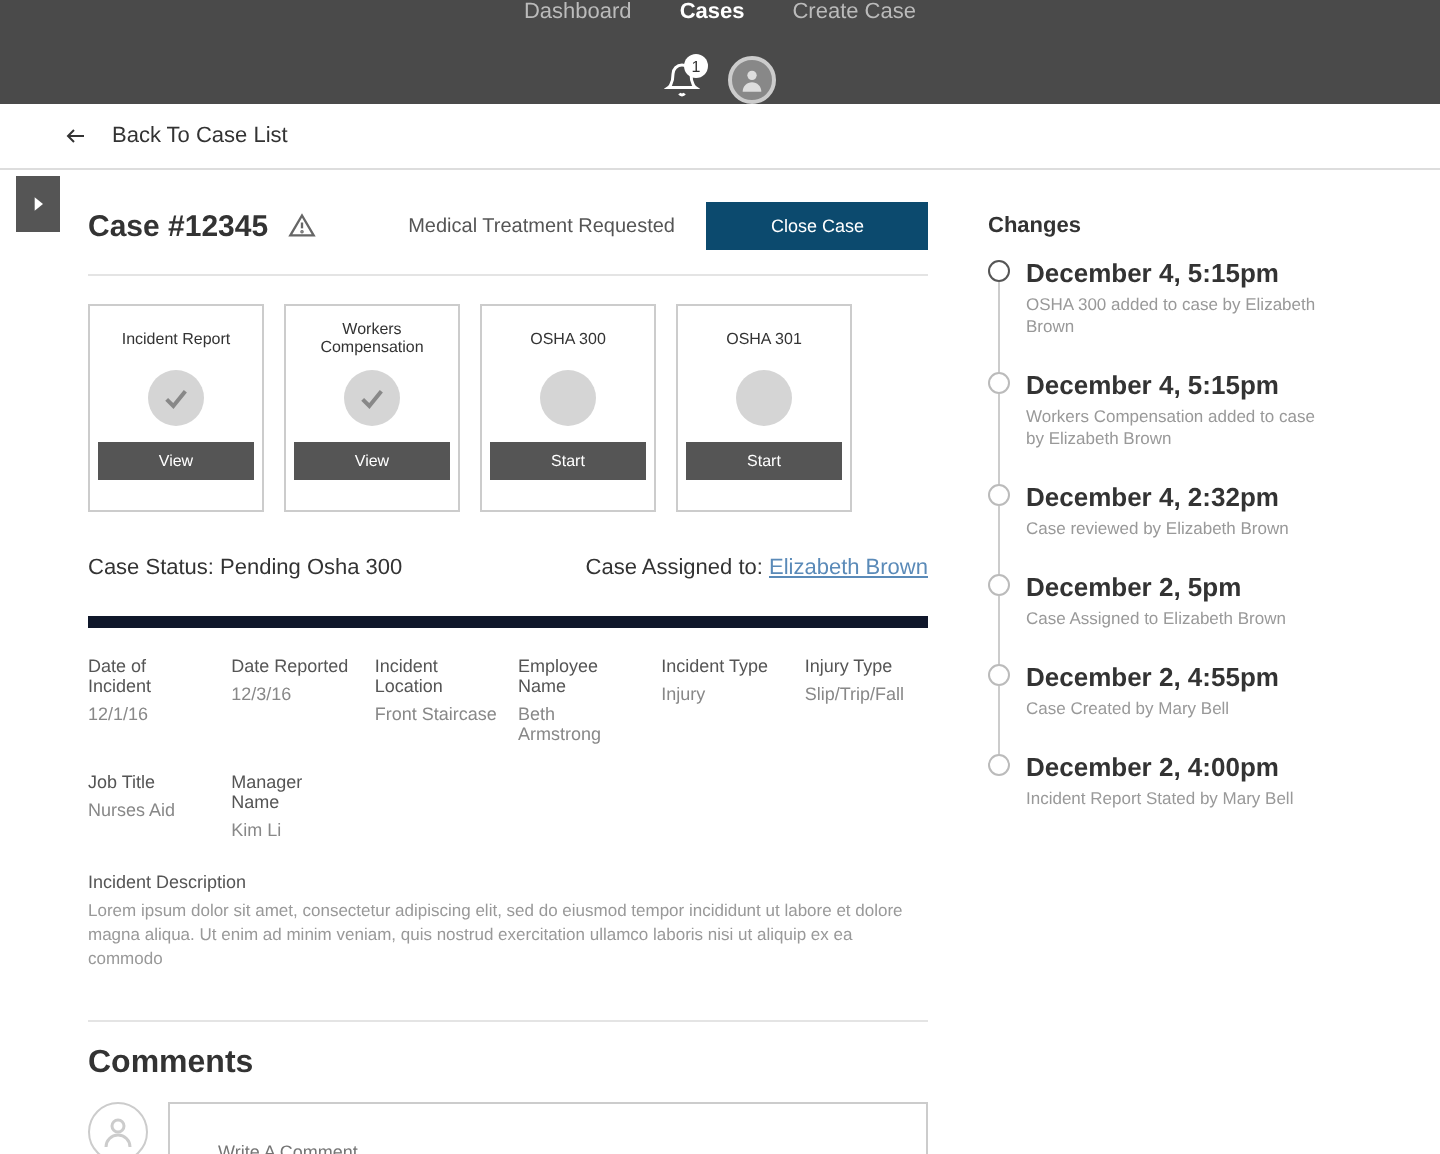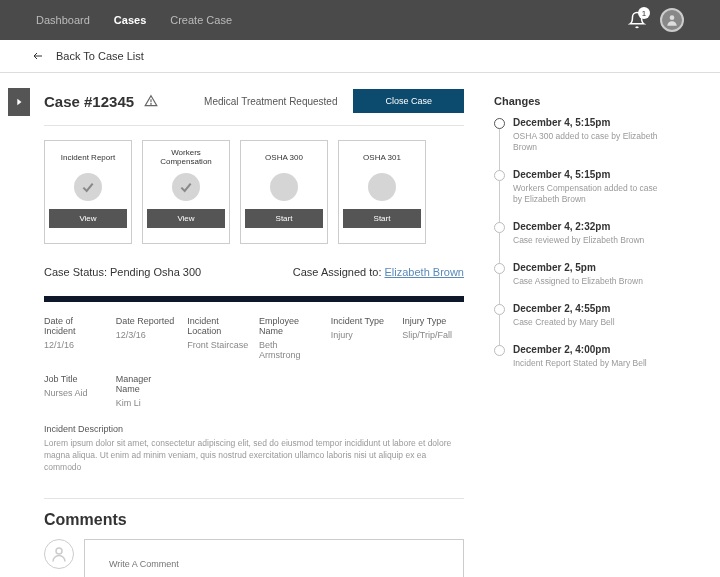--- a/index.html
+++ b/index.html
@@ -1,19 +1,19 @@
 <!DOCTYPE html>
 <html><head>
 <meta charset="utf-8">
 <style>
 * { margin: 0; padding: 0; box-sizing: border-box; font-family: Arial, sans-serif; }
 body { background: #fff; color: #333; width: 720px; height: 577px; overflow: hidden; }
 
 
-.topnav { background: #4a4a4a; height: 40px; display: flex; align-items: center; padding: 0 36px; justify-content: space-between; }
+.topnav { background: #4a4a4a; height: 52px; display: flex; align-items: center; padding: 0 17px; justify-content: space-between; flex-direction: column; }
 .topnav-left { display: flex; gap: 24px; }
 .topnav-left a { color: #bbb; font-size: 11px; cursor: pointer; }
 .topnav-left a.active { color: #fff; font-weight: bold; }
 .topnav-right { display: flex; align-items: center; gap: 14px; }
 .bell-wrap { position: relative; }
 .badge { position: absolute; top: -4px; right: -4px; background: #fff; color: #333; border-radius: 50%; width: 12px; height: 12px; font-size: 8px; display: flex; align-items: center; justify-content: center; }
 .avatar-top { width: 24px; height: 24px; border-radius: 50%; background: #888; border: 2px solid #ccc; display:flex;align-items:center;justify-content:center; }
 
 
 .backbar { border-bottom: 1px solid #ddd; padding: 10px 30px; display: flex; align-items: center; gap: 10px; font-size: 11px; }
@@ -62,21 +62,21 @@
 
 
 .changes-title { font-size: 11px; font-weight: bold; margin-bottom: 10px; margin-top: 6px; }
 .timeline { position: relative; }
 .tl-item { display: flex; gap: 8px; padding-bottom: 16px; position: relative; }
 .tl-item::after { content: ""; position: absolute; left: 5px; top: 12px; bottom: -4px; width: 1px; background: #ccc; }
 .tl-item:last-child::after { display: none; }
 .tl-dot { width: 11px; height: 11px; border-radius: 50%; border: 1.5px solid #555; background: #fff; flex-shrink: 0; margin-top: 1px; }
 .tl-dot.hollow { border-color: #bbb; }
 .tl-content { font-size: 8.5px; }
-.tl-time { font-size: 10px; font-weight: bold; margin-bottom: 3px; }
+.tl-time { font-size: 13px; font-weight: bold; margin-bottom: 3px; }
 .tl-desc { color: #999; line-height: 1.3; }
 
 svg { display: block; }
 </style>
 </head>
 <body>
 
 <div class="topnav">
   <div class="topnav-left">
     <a>Dashboard</a>

